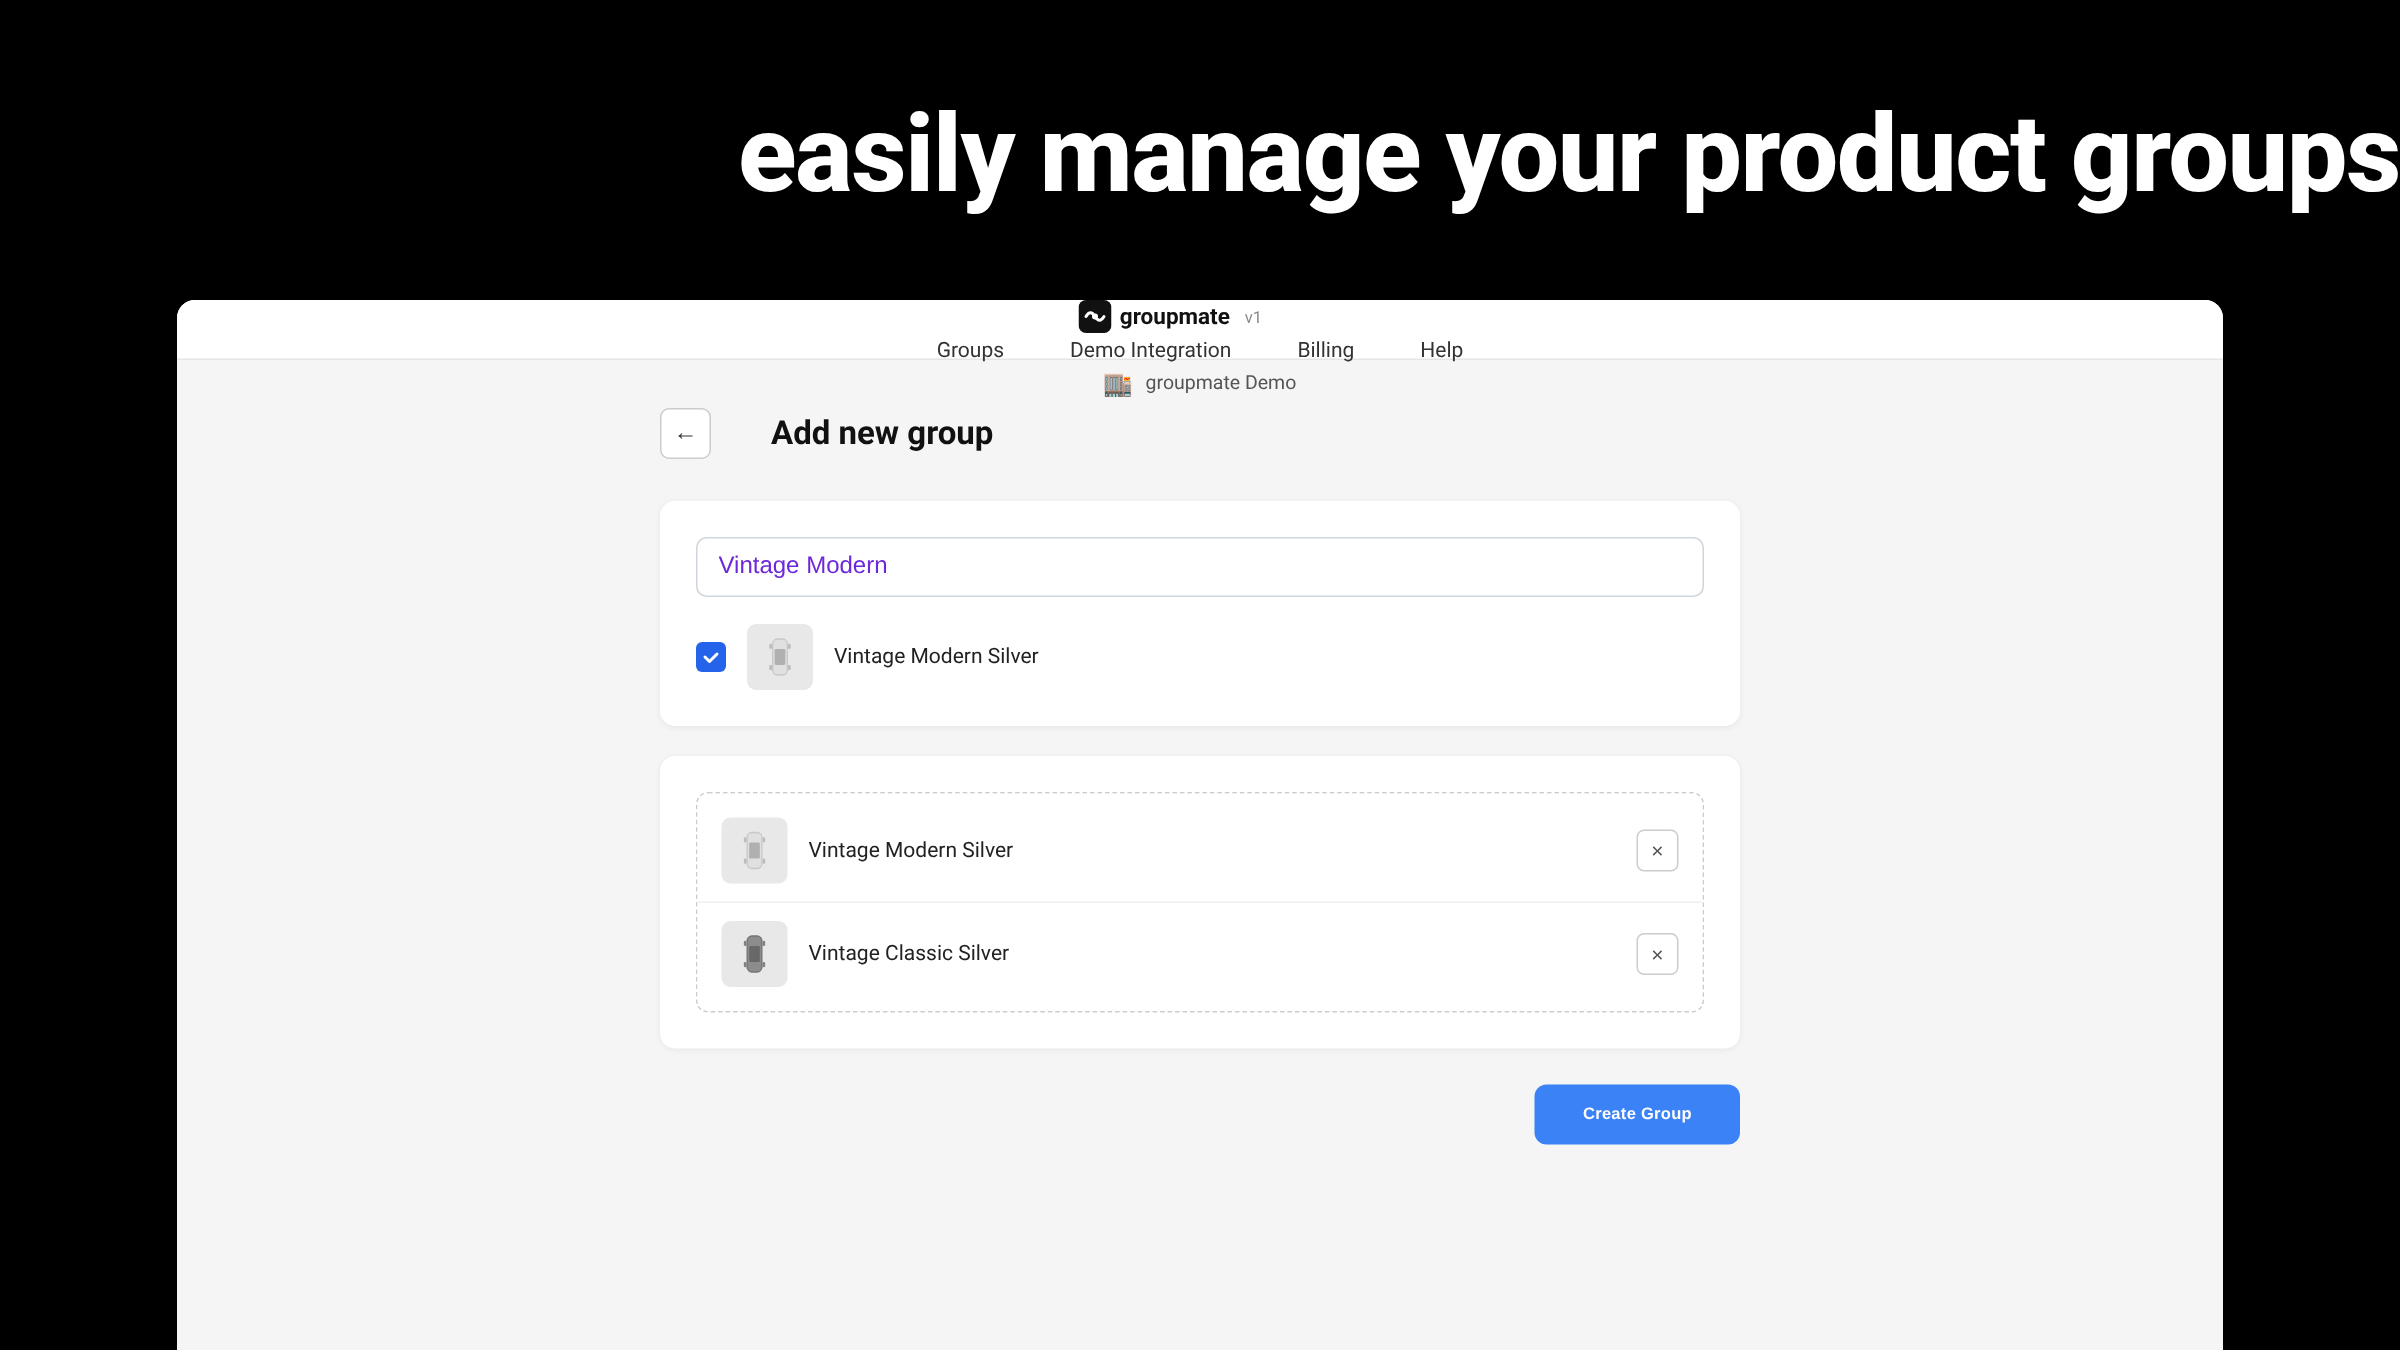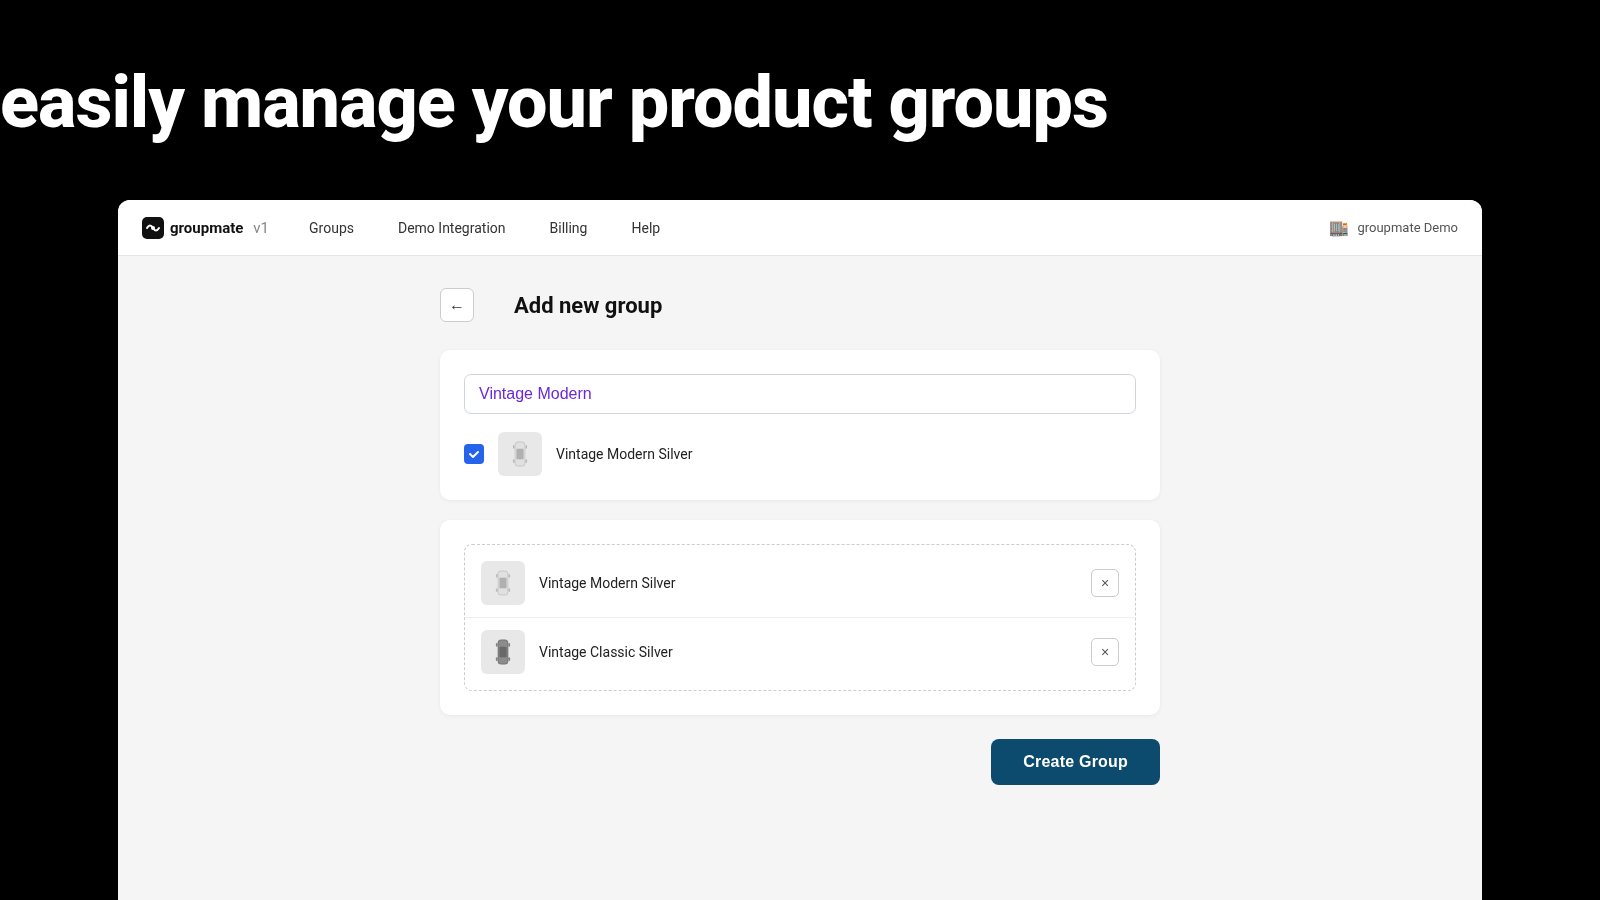--- a/index.html
+++ b/index.html
@@ -6,21 +6,21 @@
     body {
       background: #000;
       font-family: -apple-system, BlinkMacSystemFont, 'Segoe UI', Roboto, sans-serif;
       width: 1600px;
       height: 900px;
       overflow: hidden;
       position: relative;
     }
 
     .hero-text {
-      text-align: left;
+      text-align: right;
       padding-top: 60px;
       padding-bottom: 40px;
     }
     .hero-text h1 {
       color: #fff;
       font-size: 72px;
       font-weight: 800;
       letter-spacing: -1px;
     }
 
@@ -36,39 +36,40 @@
       box-shadow: 0 8px 40px rgba(0,0,0,0.4);
     }
 
     
     .nav {
       background: #fff;
       border-bottom: 1px solid #e5e5e5;
       display: flex;
       align-items: center;
       padding: 0 24px;
-      height: 56px;
+      height: 40px;
+      flex-direction: column;
     }
     .nav-logo {
       display: flex;
       align-items: center;
       gap: 6px;
       font-weight: 700;
       font-size: 15px;
       color: #111;
       margin-right: 40px;
     }
     .nav-logo .logo-icon {
       width: 22px;
       height: 22px;
     }
     .nav-version {
       font-weight: 400;
       color: #888;
-      font-size: 15px;
+      font-size: 11px;
       margin-left: 4px;
     }
     .nav-links {
       display: flex;
       gap: 44px;
       flex: 1;
     }
     .nav-link {
       font-size: 14px;
       color: #333;
@@ -219,26 +220,26 @@
       flex-shrink: 0;
     }
 
     
     .action-row {
       display: flex;
       justify-content: flex-end;
       margin-top: 24px;
     }
     .create-group-btn {
-      background: #0c4a6e;
+      background: #3b82f6;
       color: #fff;
       border: none;
       border-radius: 8px;
       padding: 14px 32px;
-      font-size: 16px;
+      font-size: 11px;
       font-weight: 600;
       cursor: pointer;
       letter-spacing: 0.2px;
     }
   </style>
 </head>
 <body>
 
 <div class="hero-text">
   <h1>easily manage your product groups</h1>

